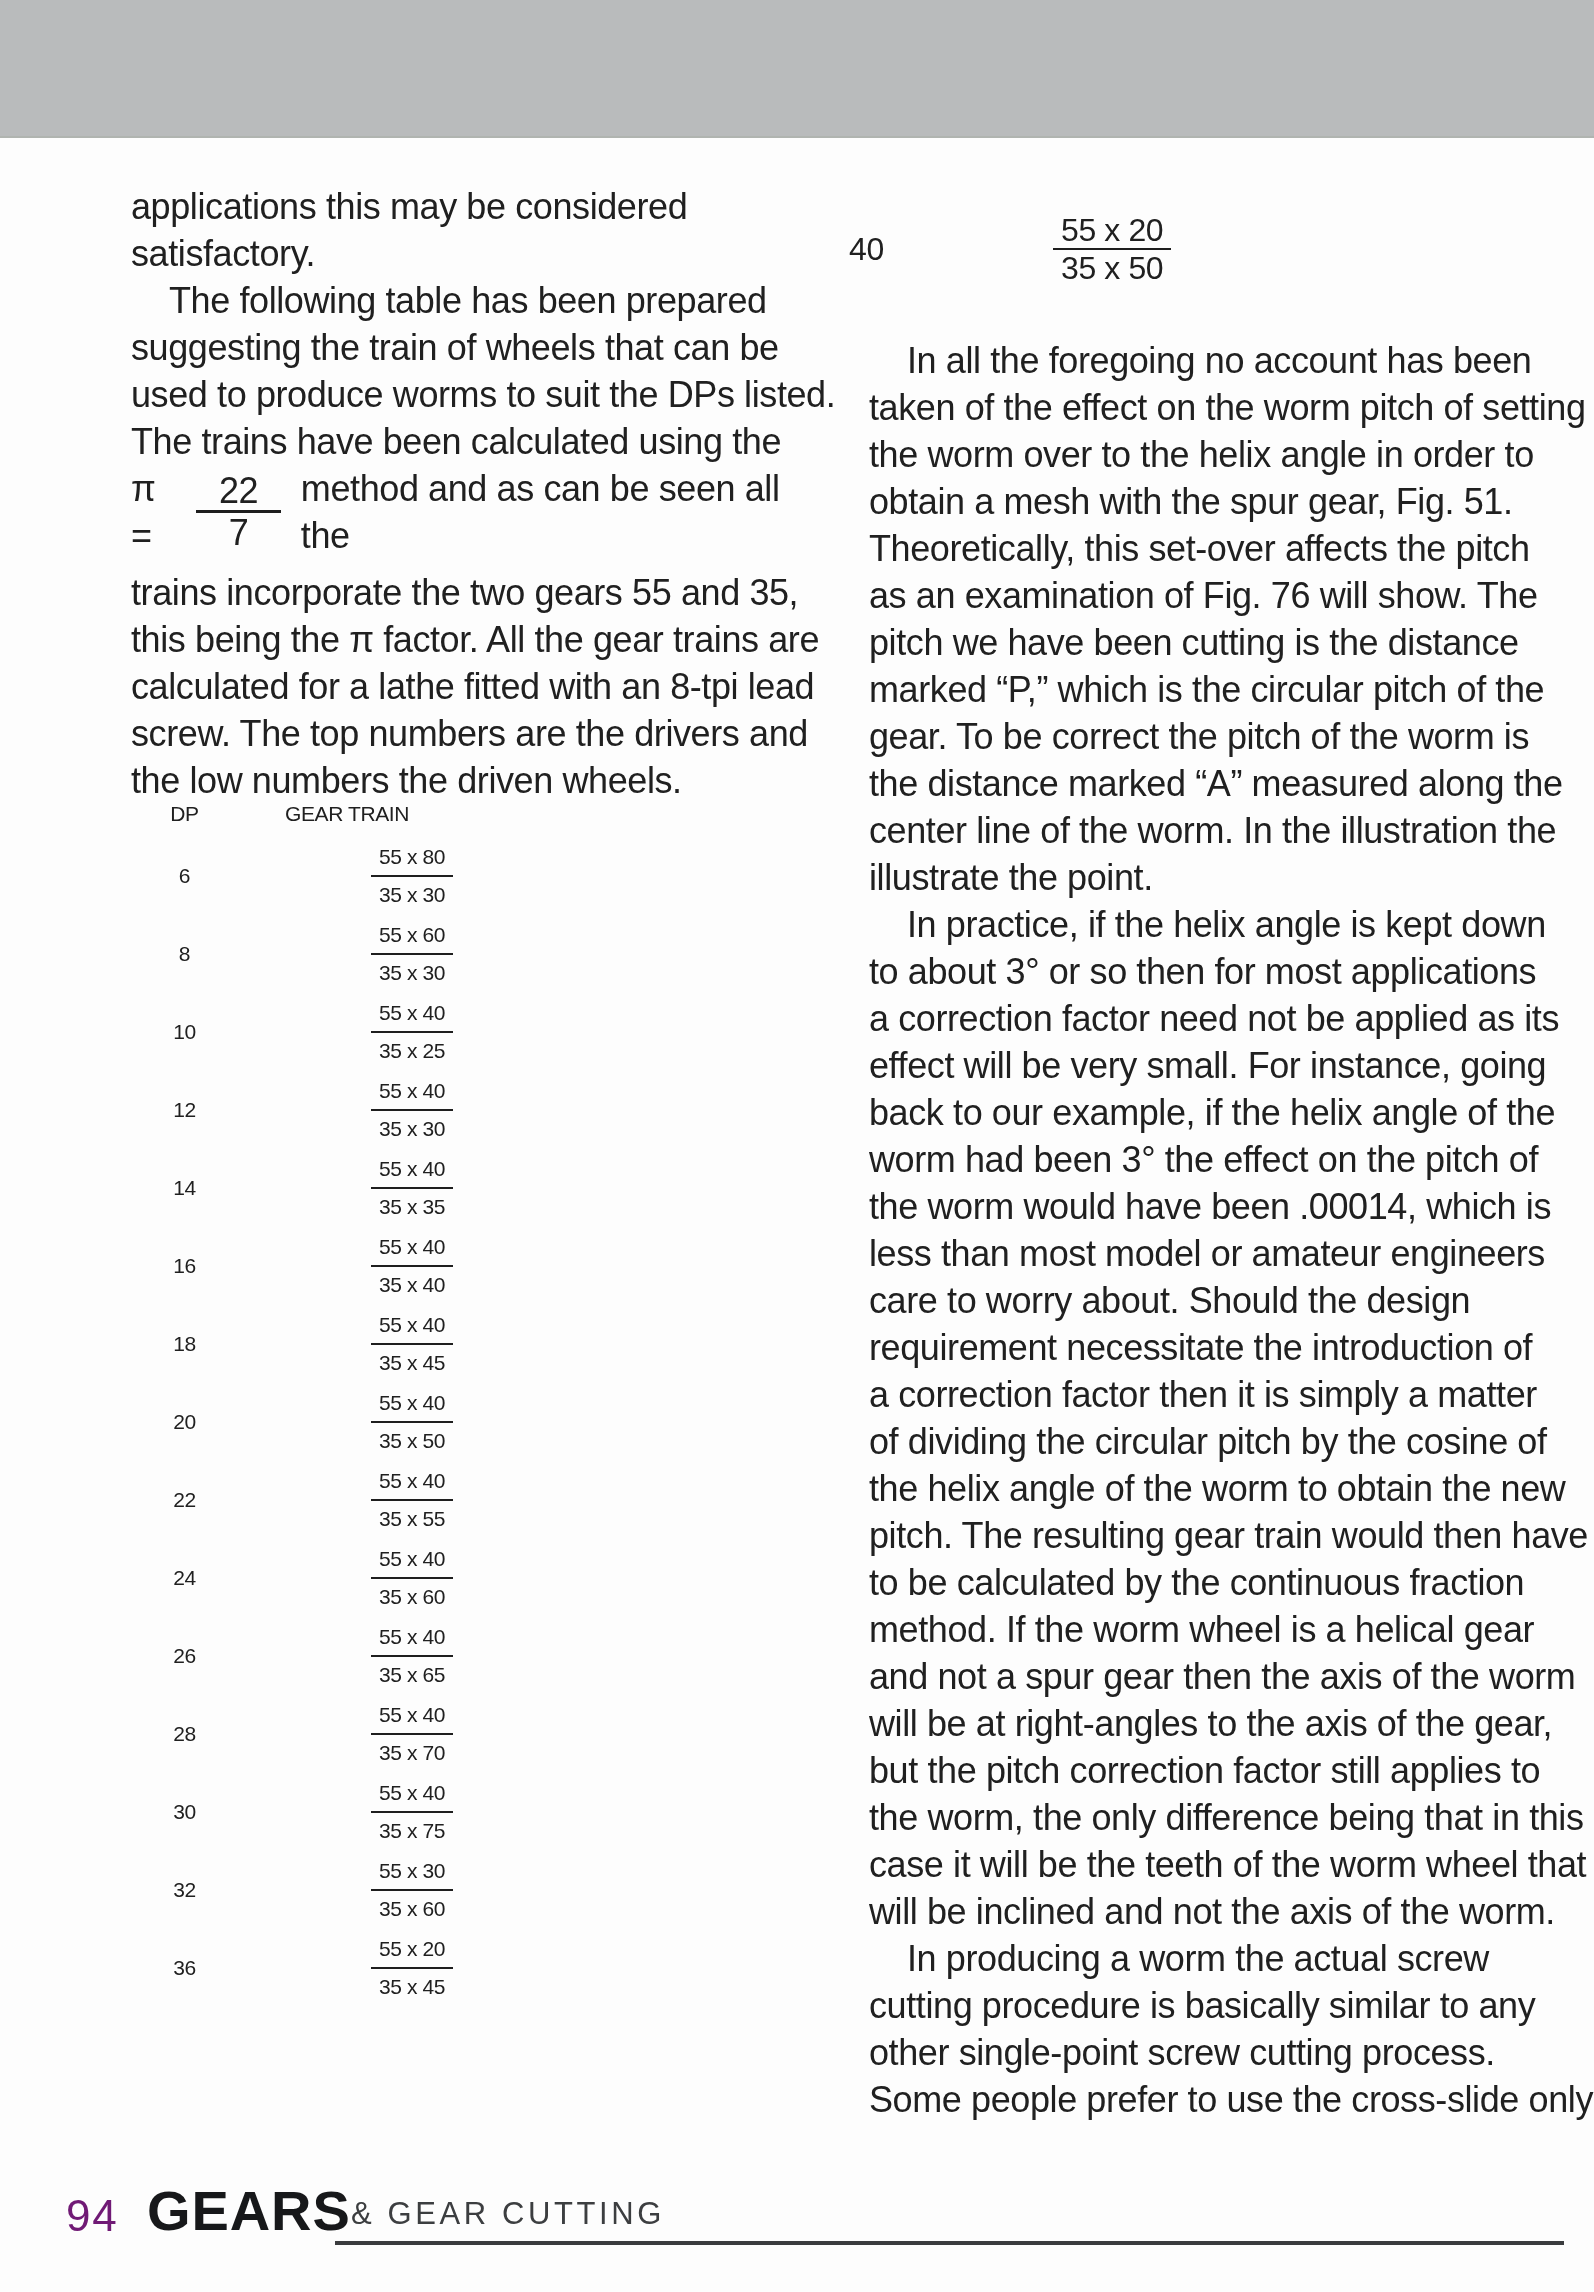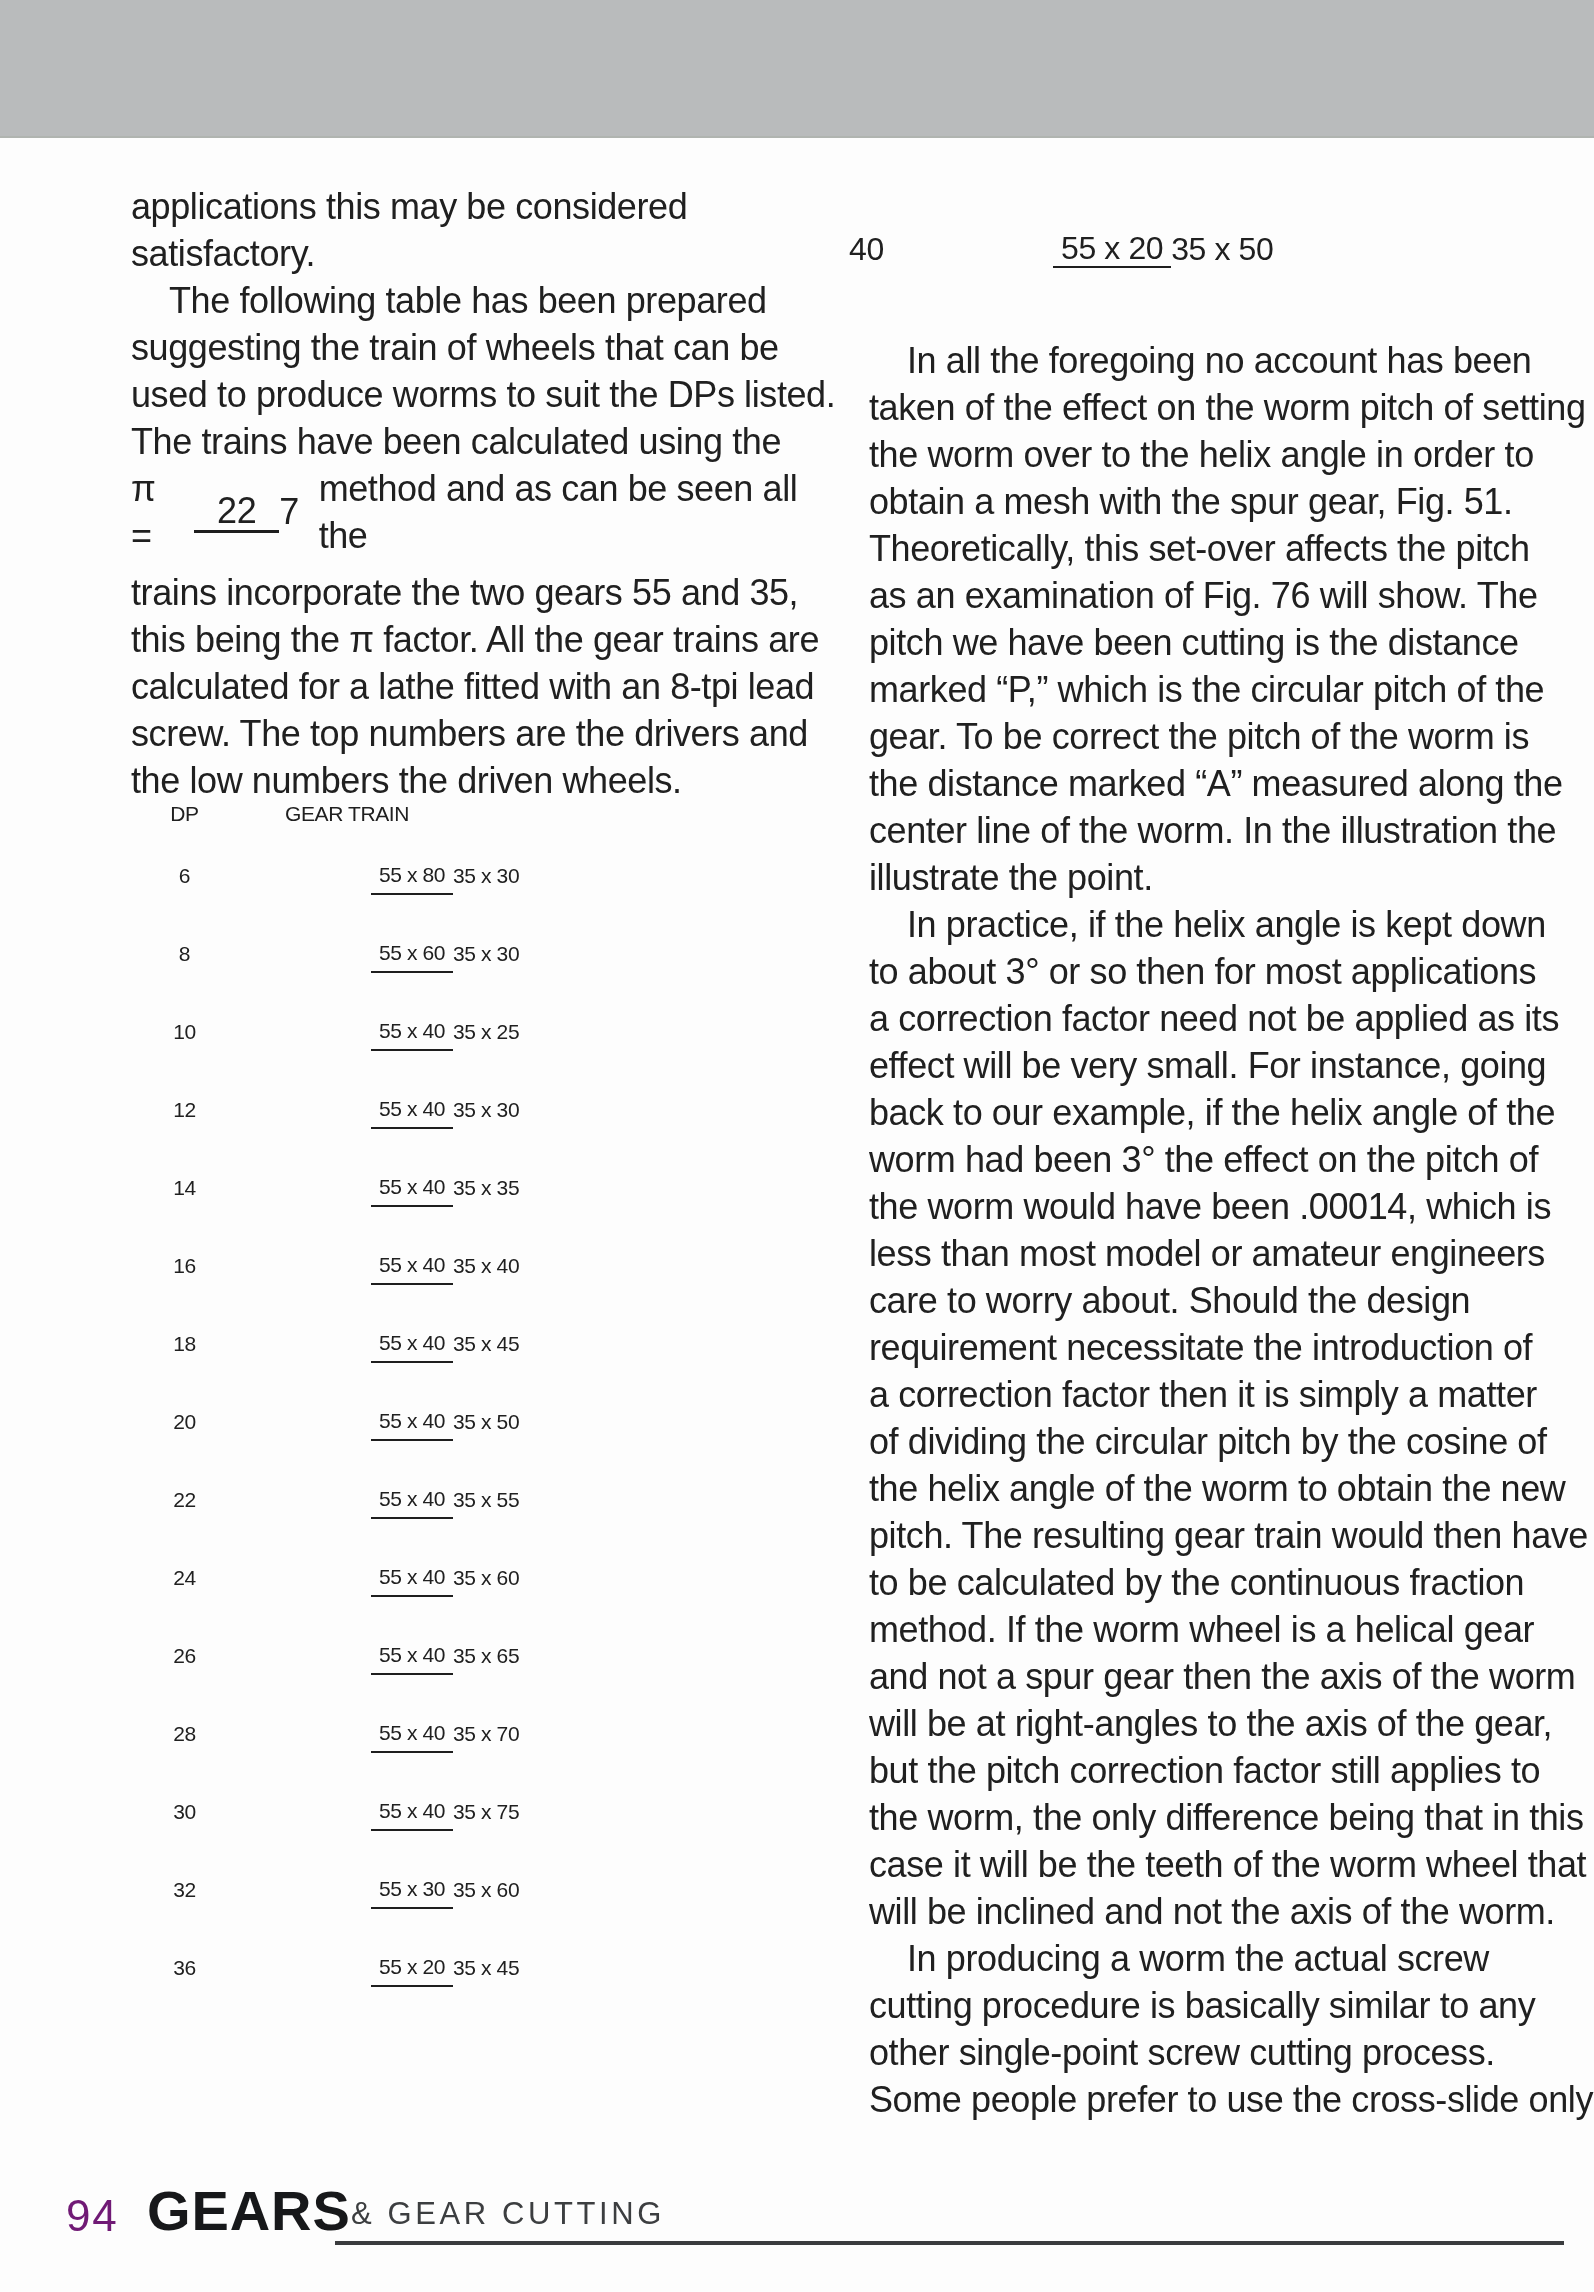--- a/index.html
+++ b/index.html
@@ -17,21 +17,21 @@
   .line { white-space:nowrap; }
   .para .line:first-child { text-indent:38px; }
   .para.no-indent .line:first-child { text-indent:0; }
 
   .left-col  { position:absolute; left:131px; top:183px; width:667px; }
   .right-col { position:absolute; left:833px; top:337px; width:681px;margin-left:36px; }
 
   .formula { height:93px; display:flex; align-items:center; }
   .formula .lhs { margin-right:14.3px; }
   .formula .rhs { margin-left:19.7px; }
-  .frac { display:inline-flex; flex-direction:row; align-items:center;
+  .frac { display:inline-flex; flex-direction:column; align-items:center;
           line-height:39px; text-align:left; }
   .frac .num { padding:0 23px; border-bottom:3.6px solid #1e1e1e; }
   .frac.tight { line-height:36px; }
   .frac.tight .num { padding:0 8px; border-bottom:2.7px solid #1e1e1e; }
 
   .gear-table { position:absolute; left:131px; top:790px; width:484px;
                 font-size:21px; letter-spacing:-0.4px; }
   .thead { display:flex; height:47px; line-height:47px; }
   .th-dp { width:107px; text-align:center; }
   .th-train { margin-left:47px; }

